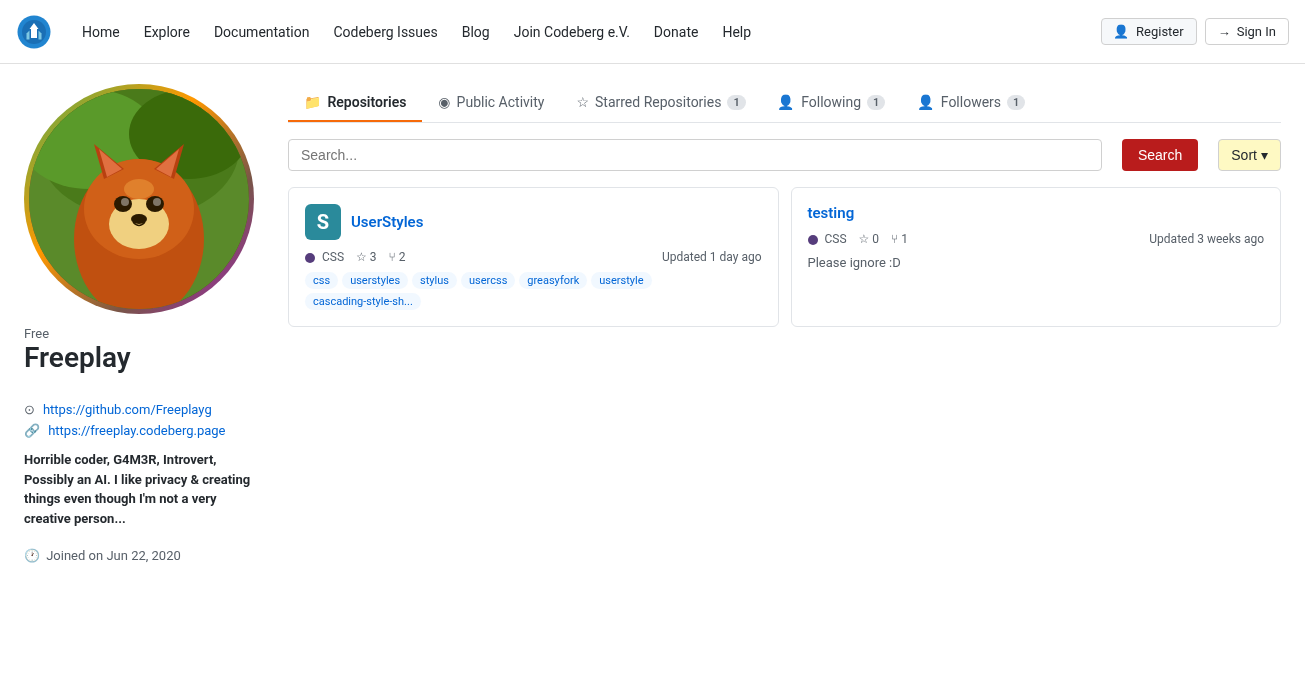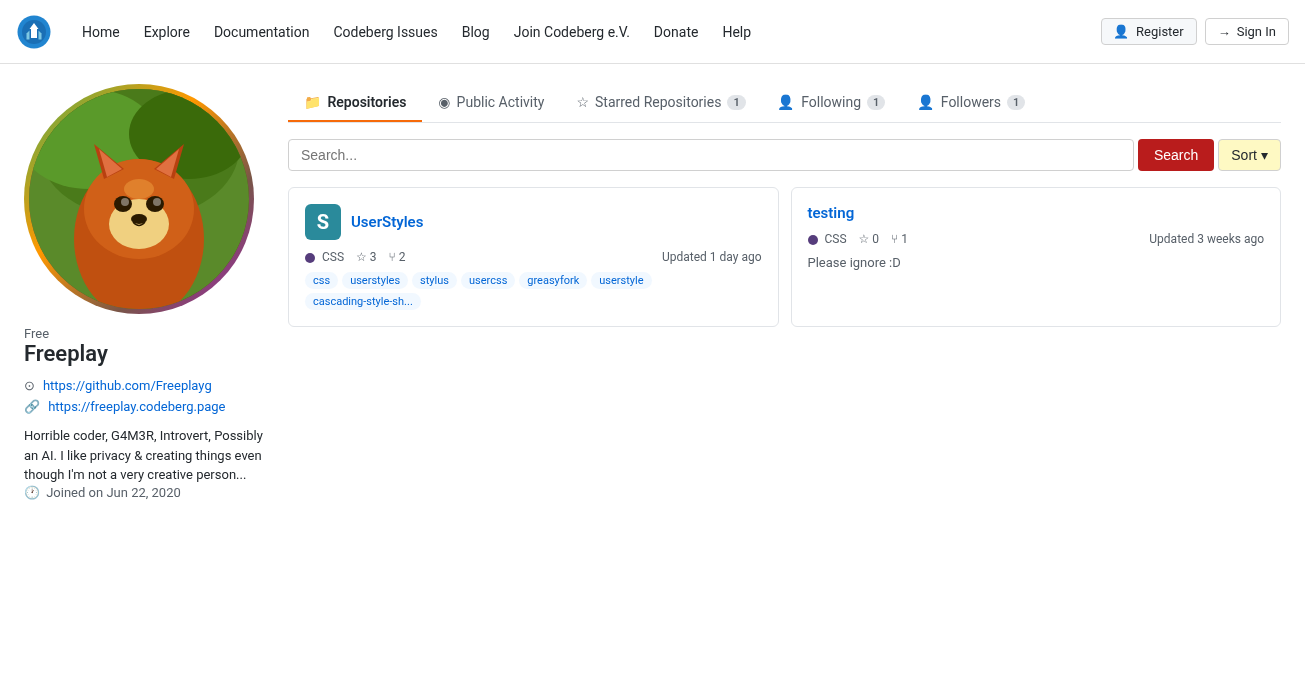--- a/index.html
+++ b/index.html
@@ -35,46 +35,46 @@
       background: linear-gradient(135deg, #4caf50 0%, #ff9800 40%, #795548 70%, #9c27b0 100%);
       display: flex; align-items: center; justify-content: center;
       margin-bottom: 12px;
     }
     .avatar-img {
       width: 220px; height: 220px; border-radius: 50%;
       background: radial-gradient(ellipse at 40% 35%, #d2691e 0%, #8b4513 30%, #a0522d 50%, #654321 70%, #3d2008 100%);
       position: relative; overflow: hidden;
     }
     .user-name-free { font-size: 13px; color: #586069; margin-bottom: 0; }
-    .user-name { font-size: 22px; font-weight: 600; color: #24292e; margin-bottom: 12px; }
+    .user-name { font-size: 28px; font-weight: 600; color: #24292e; margin-bottom: 28px; }
     .user-meta { display: flex; flex-direction: column; gap: 6px; margin-bottom: 12px; }
     .user-meta-item { display: flex; align-items: center; gap: 8px; font-size: 13px; color: #586069; }
     .user-meta-item a { color: #0366d6; text-decoration: none; }
-    .user-bio { font-size: 13px; color: #24292e; line-height: 1.5; margin-bottom: 0; }
+    .user-bio { font-size: 13px; color: #24292e; line-height: 1.5; margin-bottom: 20px; font-weight: bold; }
     .user-joined { display: flex; align-items: center; gap: 6px; font-size: 13px; color: #586069; }
 
     
     .main-content { flex: 1; }
 
     
     .tabs { display: flex; border-bottom: 1px solid #e1e4e8; margin-bottom: 16px; gap: 0; }
     .tab {
       display: flex; align-items: center; gap: 6px;
       padding: 10px 16px; font-size: 14px; color: #586069; cursor: pointer;
       border-bottom: 2px solid transparent; text-decoration: none;
       white-space: nowrap;
     }
     .tab.active { color: #24292e; border-bottom-color: #f66a0a; font-weight: 600; }
     .tab-badge {
       background: #e1e4e8; color: #586069; border-radius: 10px;
       padding: 1px 6px; font-size: 11px; font-weight: 600;
     }
 
     
-    .search-bar { display: flex; gap: 4px; margin-bottom: 16px; }
+    .search-bar { display: flex; gap: 20px; margin-bottom: 16px; }
     .search-input {
       flex: 1; padding: 7px 12px; border: 1px solid #d0d0d0; border-radius: 4px;
       font-size: 14px; color: #24292e; outline: none;
     }
     .btn-search {
       padding: 7px 16px; background: #b91c1c; color: #fff; border: none;
       border-radius: 4px; font-size: 14px; cursor: pointer; font-weight: 500;
     }
     .btn-sort {
       display: flex; align-items: center; gap: 4px;

